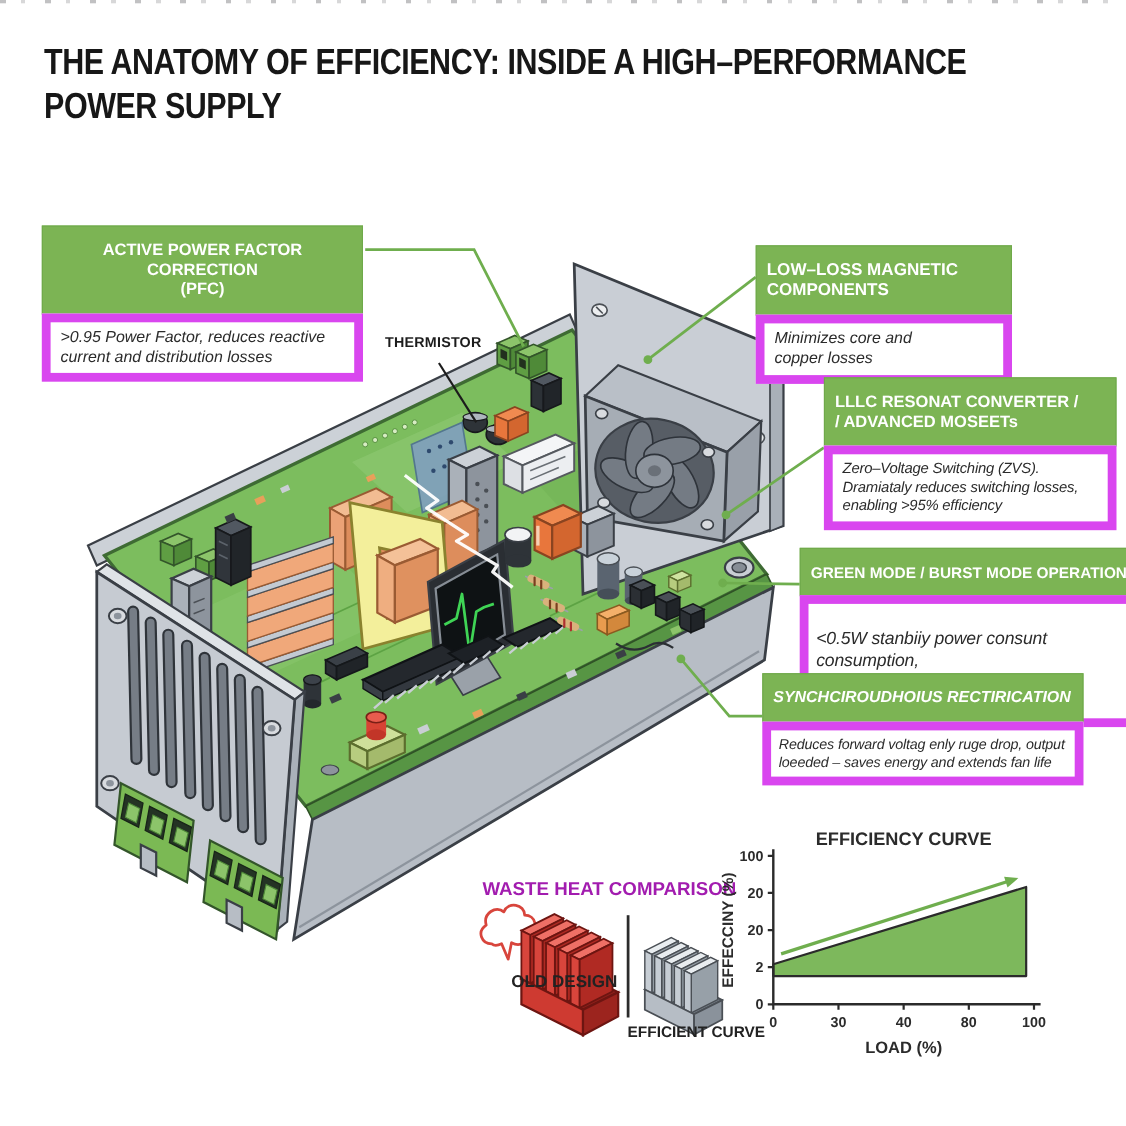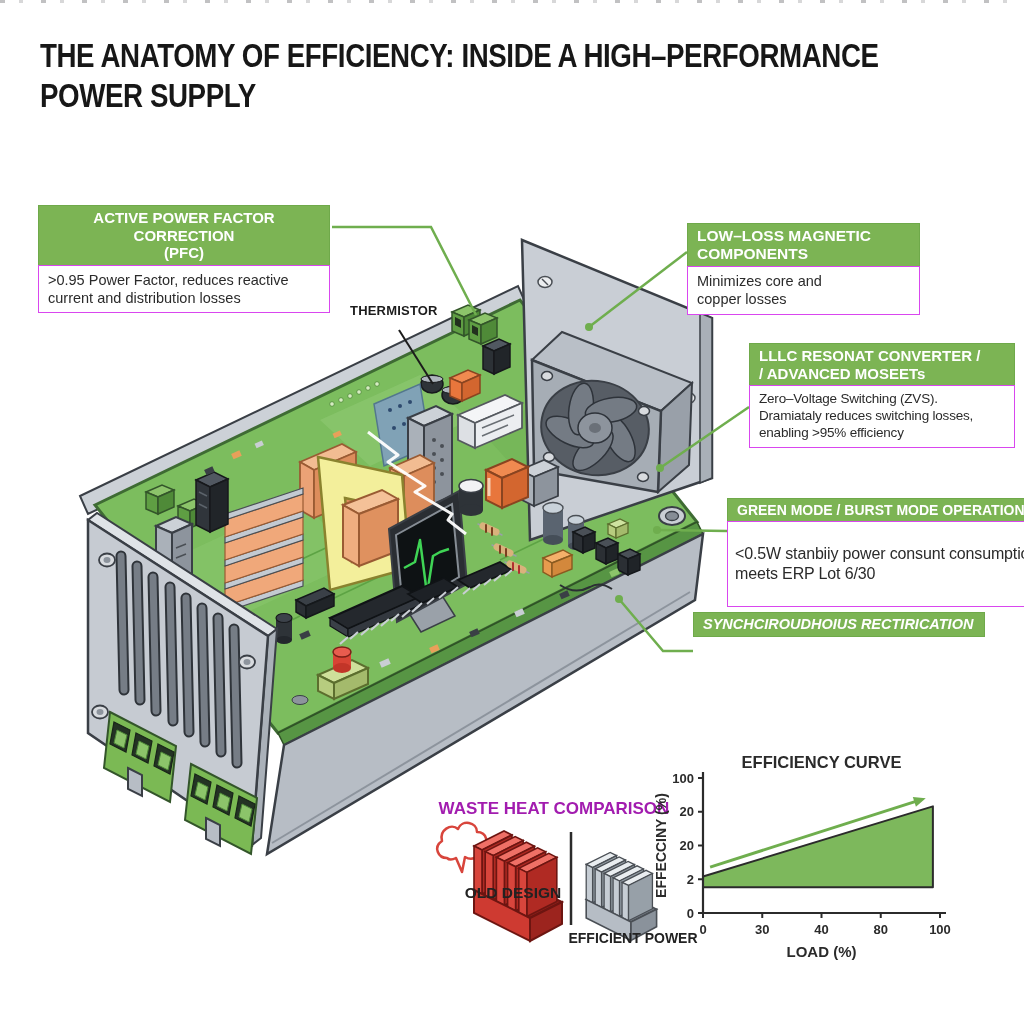--- a/index.html
+++ b/index.html
@@ -6,23 +6,23 @@
   .canvas{position:relative;width:1024px;height:1024px;background:#ffffff;overflow:hidden;
           font-family:"Liberation Sans","DejaVu Sans",sans-serif;color:#1f1f1f;}
   .artifact-strip{position:absolute;top:0;left:0;width:1024px;height:3px;opacity:.55;
           background:repeating-linear-gradient(90deg,rgba(50,50,55,.55) 0 5px,transparent 5px 19px,
           rgba(50,50,55,.35) 19px 23px,transparent 23px 41px);}
   .page-title{position:absolute;left:40px;top:36px;font-weight:bold;font-size:33px;line-height:40px;
           letter-spacing:-.5px;color:#171717;transform:scaleX(.84);transform-origin:left top;white-space:nowrap;}
   .illu{position:absolute;left:0;top:0;}
   .callout{position:absolute;font-size:15px;}
   .co-h{background:#7cb454;border:1px solid #6fa94a;color:#ffffff;font-weight:bold;
-        padding:3px 9px;line-height:1.17;white-space:pre-line;}
-  .co-b{background:#ffffff;border:1px solid #d946ef;margin-top:-1px;color:#2b2b2b;
-        padding:5px 9px;line-height:1.25;white-space:pre-line;font-size:14.5px;}
+        padding:13px 9px;line-height:1.17;white-space:pre-line;}
+  .co-b{background:#ffffff;border:8px solid #d946ef;margin-top:-1px;color:#2b2b2b;
+        padding:5px 9px;line-height:1.25;white-space:pre-line;font-size:14.5px;font-style:italic;}
   .co-center .co-h{text-align:center;}
   .callout.c-llc .co-b{font-size:13.5px;letter-spacing:-.2px;}
   .callout.c-green .co-h{font-size:14px;}
   .callout.c-green .co-b{font-size:16px;letter-spacing:-.15px;padding:22px 7px;}
   .callout.c-sync .co-h{font-size:14.5px;font-style:italic;}
   .callout.c-sync .co-b{font-size:13px;letter-spacing:-.15px;padding:5px 7px;}
   .part-label{position:absolute;font-weight:bold;font-size:13px;letter-spacing:.2px;color:#1c1c1c;}
   .wh-title{position:absolute;left:404px;top:799px;width:300px;text-align:center;font-weight:bold;font-size:17px;color:#a21caf;}
   .wh-old{position:absolute;left:433px;top:884px;width:160px;text-align:center;font-weight:bold;font-size:15.5px;color:#222;}
   .wh-eff{position:absolute;left:557px;top:930px;width:152px;text-align:center;font-weight:bold;font-size:14px;color:#222;}
@@ -489,27 +489,29 @@
   </div>
 
   <div class="callout c-green" style="left:727px;top:498px;width:331px;">
     <div class="co-h">GREEN MODE / BURST MODE OPERATION</div>
     <div class="co-b">&lt;0.5W stanbiiy power consunt consumption,
 meets ERP Lot 6/30</div>
   </div>
 
   <div class="callout c-sync" style="left:693px;top:612px;width:292px;">
     <div class="co-h">SYNCHCIROUDHOIUS RECTIRICATION</div>
+    <div class="co-b">Reduces forward voltag enly ruge drop, output
+loeeded – saves energy and extends fan life</div>
   </div>
 
   <div class="part-label" style="left:350px;top:303px;">THERMISTOR</div>
 
   <div class="wh-title">WASTE HEAT COMPARISON</div>
   <div class="wh-old">OLD DESIGN</div>
-  <div class="wh-eff">EFFICIENT POWER</div>
+  <div class="wh-eff">EFFICIENT CURVE</div>
 
   <div class="chartwrap">
     <svg id="effchart" width="372" height="215" viewBox="0 0 372 215">
         <polygon points="51,124.55 280.89,54.349999999999994 280.89,135.35 51,135.35" fill="#7db85c" stroke="#2b2b2b" stroke-width="2" stroke-linejoin="round"></polygon>
         <line x1="58.11" y1="115.1" x2="266.15892232766925" y2="48.682935492836144" stroke="#6fae4e" stroke-width="3"></line>
         <polygon points="273.78,46.25 263.9129225367602,54.71408780285423 260.8337759904268,45.068778643119586" fill="#6fae4e"></polygon>
         <path d="M51,20 L51,161 L294,161" fill="none" stroke="#2b2b2b" stroke-width="2.2"></path>
         <line x1="46" y1="161" x2="51" y2="161" stroke="#2b2b2b" stroke-width="2"></line>
         <text x="42" y="165.5" text-anchor="end" font-size="13" font-weight="600">0</text>
         <line x1="46" y1="127.25" x2="51" y2="127.25" stroke="#2b2b2b" stroke-width="2"></line>

